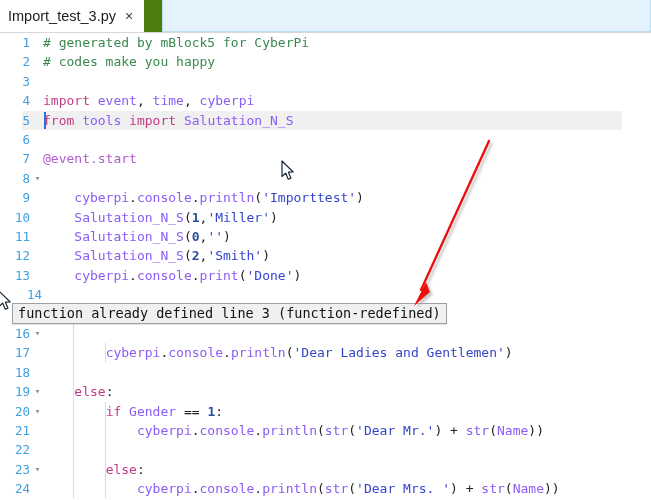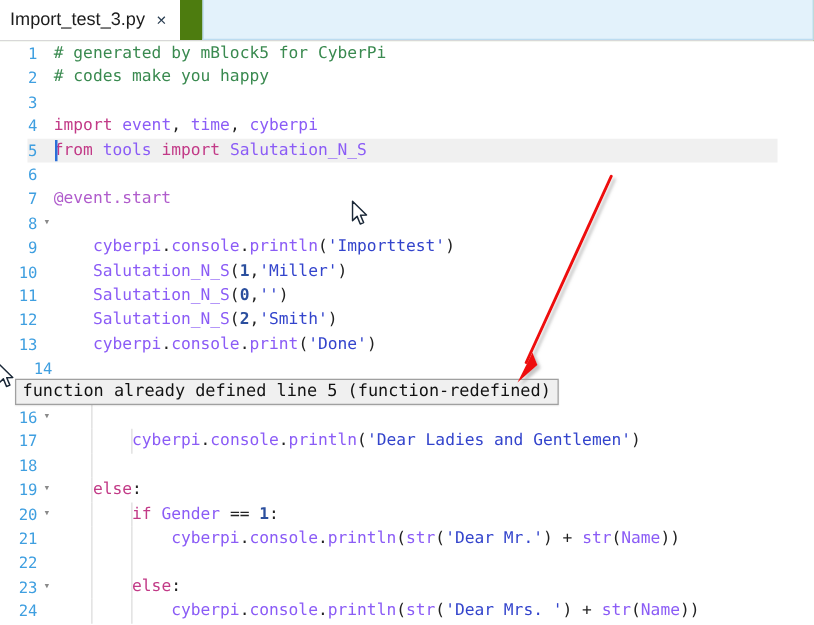--- a/index.html
+++ b/index.html
@@ -147,21 +147,21 @@
     <div class="line" style="top: 329.8px; position: absolute; left: 0px; width: 651px;"><div class="guide" style="left: 73.28px;"></div><span class="ln">18</span><span class="code"></span></div>
     <div class="line" style="top: 349.2px; position: absolute; left: 0px; width: 651px;"><div class="guide" style="left: 73.28px;"></div><span class="ln">19</span><span class="fold">▾</span><span class="code">    <span class="c-kw">else</span><span class="c-op">:</span></span></div>
     <div class="line" style="top: 368.6px; position: absolute; left: 0px; width: 651px;"><div class="guide" style="left: 73.28px;"></div><div class="guide" style="left: 104.56px;"></div><span class="ln">20</span><span class="fold">▾</span><span class="code">        <span class="c-kw">if</span> <span class="c-mod">Gender</span> <span class="c-op">=</span><span class="c-op">=</span> <span class="c-num">1</span><span class="c-op">:</span></span></div>
     <div class="line" style="top: 388px; position: absolute; left: 0px; width: 651px;"><div class="guide" style="left: 73.28px;"></div><div class="guide" style="left: 104.56px;"></div><span class="ln">21</span><span class="code">            <span class="c-mod">cyberpi</span><span class="c-op">.</span><span class="c-mod">console</span><span class="c-op">.</span><span class="c-mod">println</span><span class="c-op">(</span><span class="c-mod">str</span><span class="c-op">(</span><span class="c-str">'Dear Mr.'</span><span class="c-op">)</span> <span class="c-op">+</span> <span class="c-mod">str</span><span class="c-op">(</span><span class="c-mod">Name</span><span class="c-op">)</span><span class="c-op">)</span></span></div>
     <div class="line" style="top: 407.4px; position: absolute; left: 0px; width: 651px;"><div class="guide" style="left: 73.28px;"></div><div class="guide" style="left: 104.56px;"></div><span class="ln">22</span><span class="code"></span></div>
     <div class="line" style="top: 426.8px; position: absolute; left: 0px; width: 651px;"><div class="guide" style="left: 73.28px;"></div><div class="guide" style="left: 104.56px;"></div><span class="ln">23</span><span class="fold">▾</span><span class="code">        <span class="c-kw">else</span><span class="c-op">:</span></span></div>
     <div class="line" style="top: 446.2px; position: absolute; left: 0px; width: 651px;"><div class="guide" style="left: 73.28px;"></div><div class="guide" style="left: 104.56px;"></div><span class="ln">24</span><span class="code">            <span class="c-mod">cyberpi</span><span class="c-op">.</span><span class="c-mod">console</span><span class="c-op">.</span><span class="c-mod">println</span><span class="c-op">(</span><span class="c-mod">str</span><span class="c-op">(</span><span class="c-str">'Dear Mrs. '</span><span class="c-op">)</span> <span class="c-op">+</span> <span class="c-mod">str</span><span class="c-op">(</span><span class="c-mod">Name</span><span class="c-op">)</span><span class="c-op">)</span></span></div>
     <div class="line" style="top: 465.6px; position: absolute; left: 0px; width: 651px;"><span class="ln">25</span><span class="code"></span></div>
   </div>
 
-<div id="tooltip">function already defined line 5 (function-redefined)</div>
+<div id="tooltip">function already defined line 3 (function-redefined)</div>
 
 <svg id="annot-arrow" viewBox="0 0 110 180" width="110" height="180">
   <defs>
     <filter id="shadow" x="-40%" y="-40%" width="200%" height="200%">
       <feDropShadow dx="2.5" dy="2.5" stdDeviation="1.3" flood-color="#999999" flood-opacity="0.55"></feDropShadow>
     </filter>
   </defs>
   <g filter="url(#shadow)">
     <line x1="89" y1="9" x2="21" y2="158" stroke="#ee1111" stroke-width="2.4" stroke-linecap="round"></line>
     <polygon points="14,174 26,150 30,160" fill="#ee1111"></polygon>

